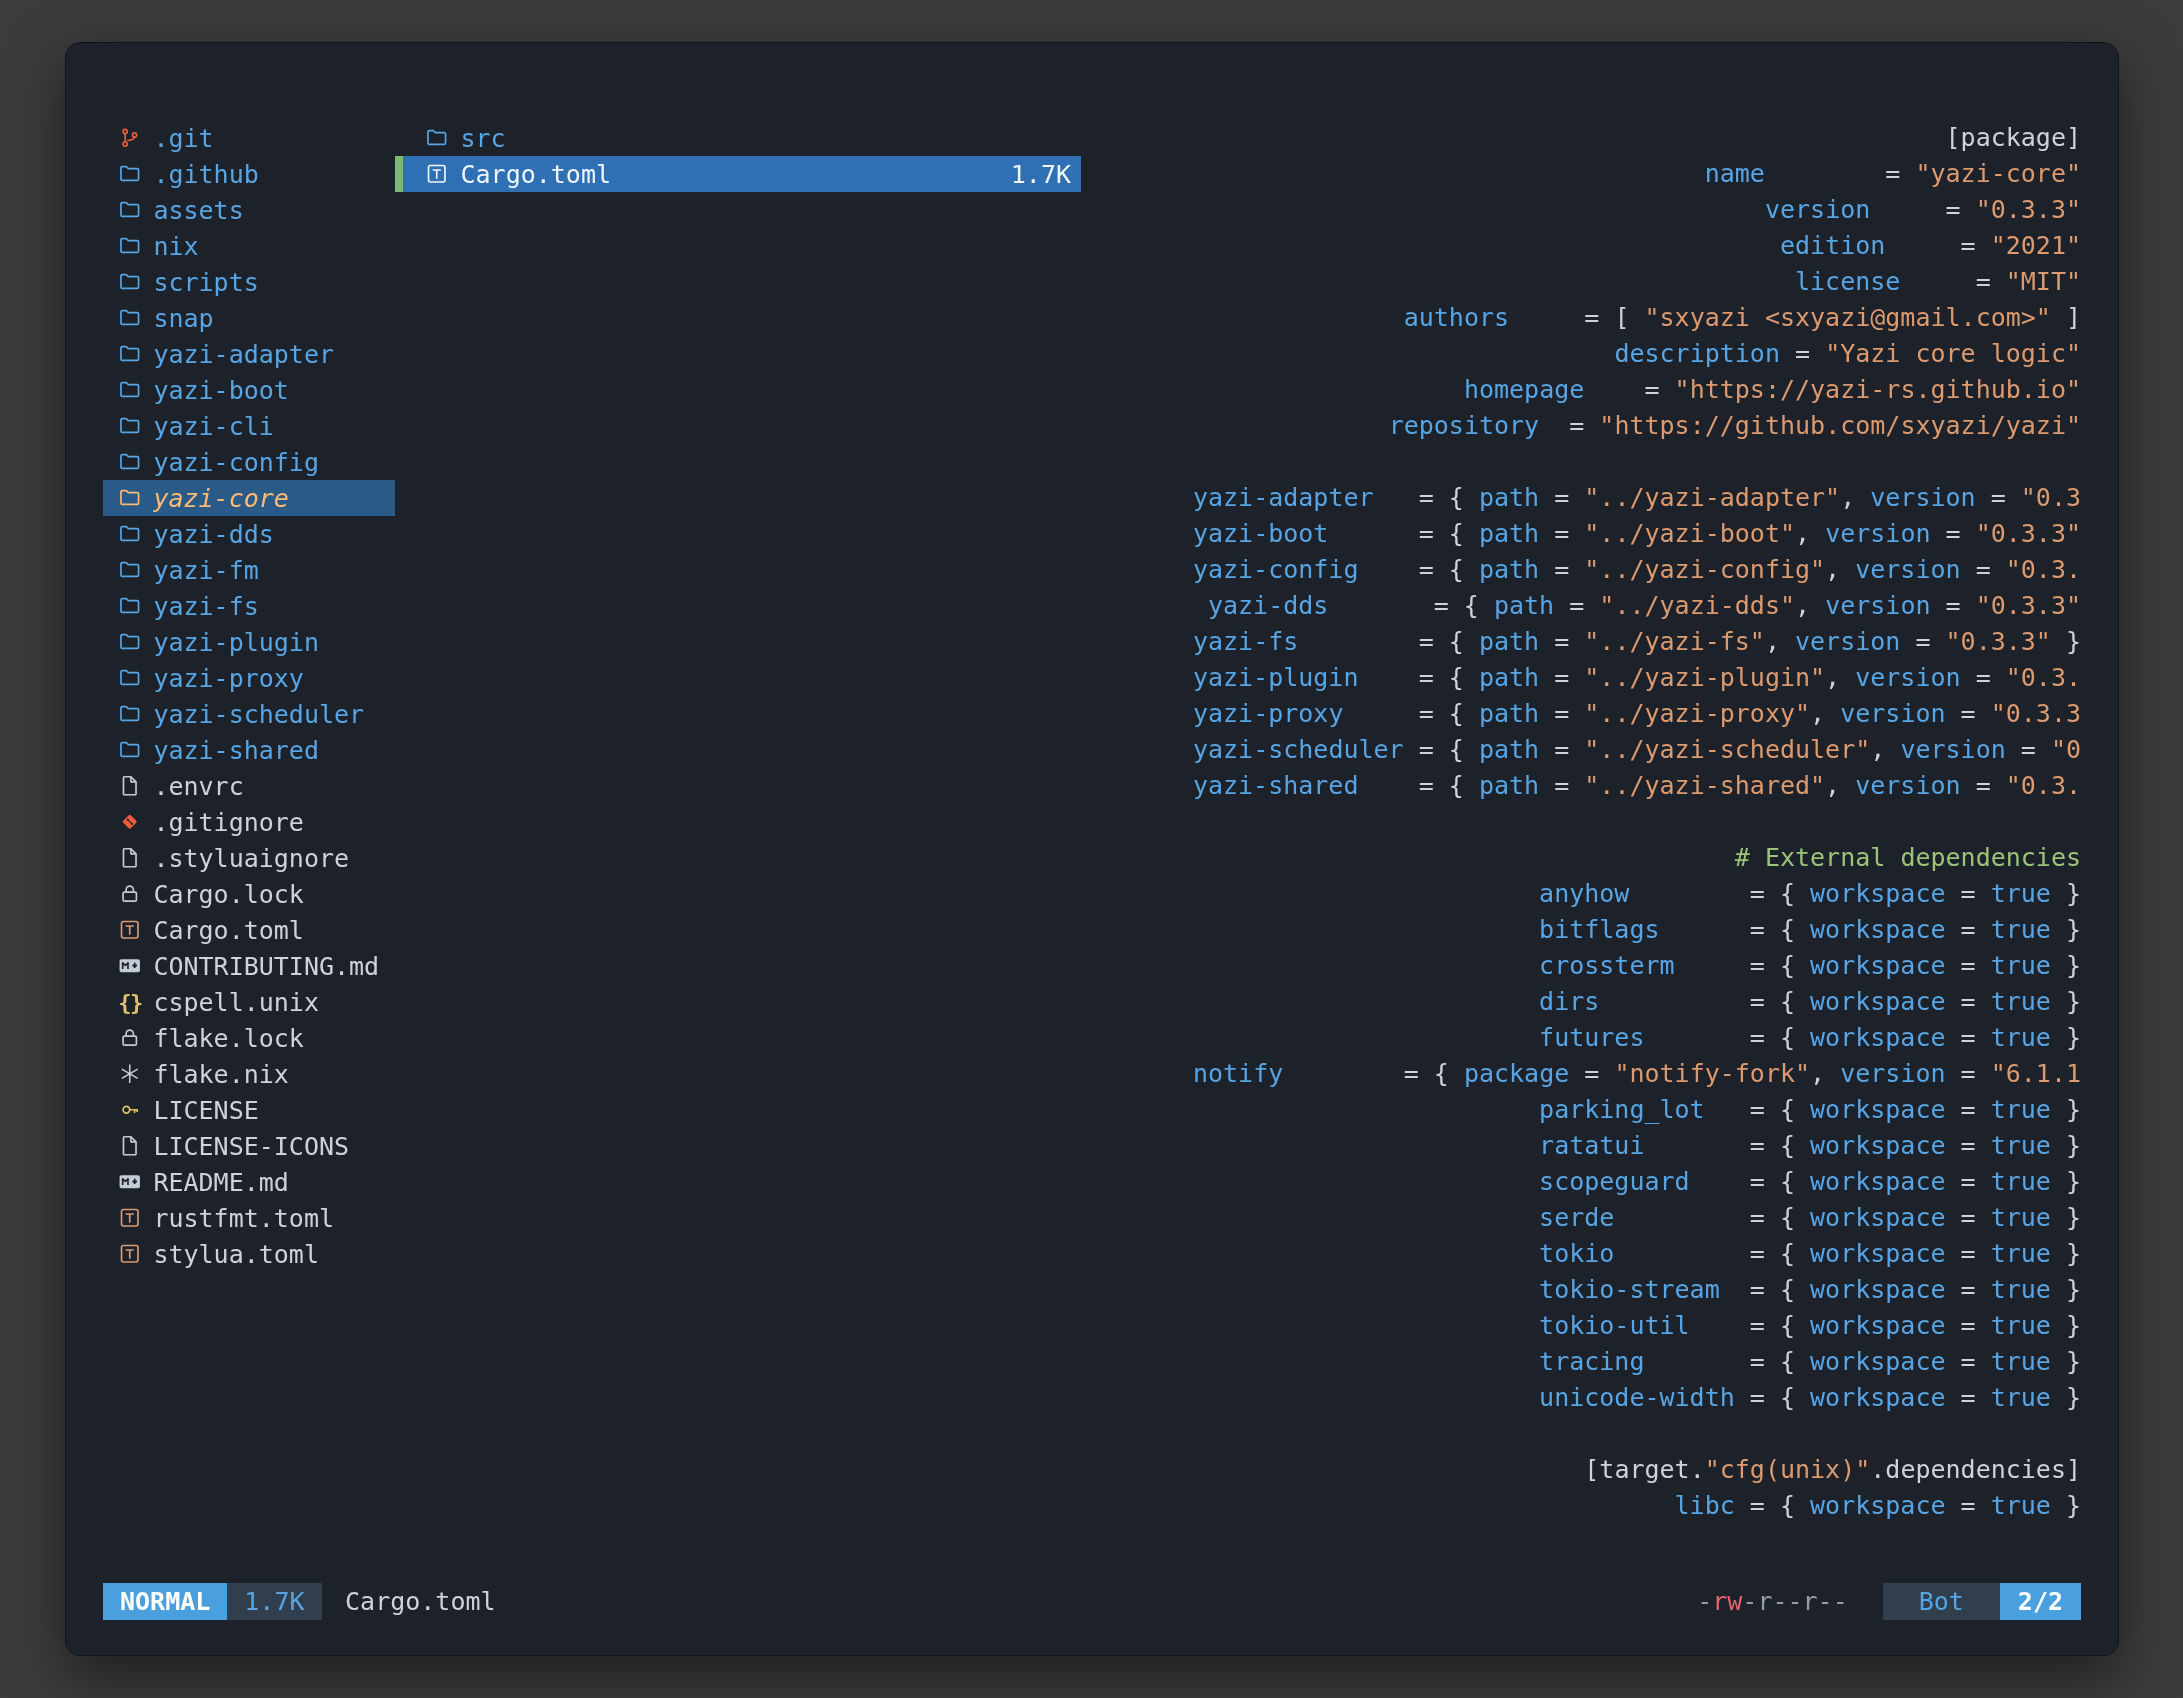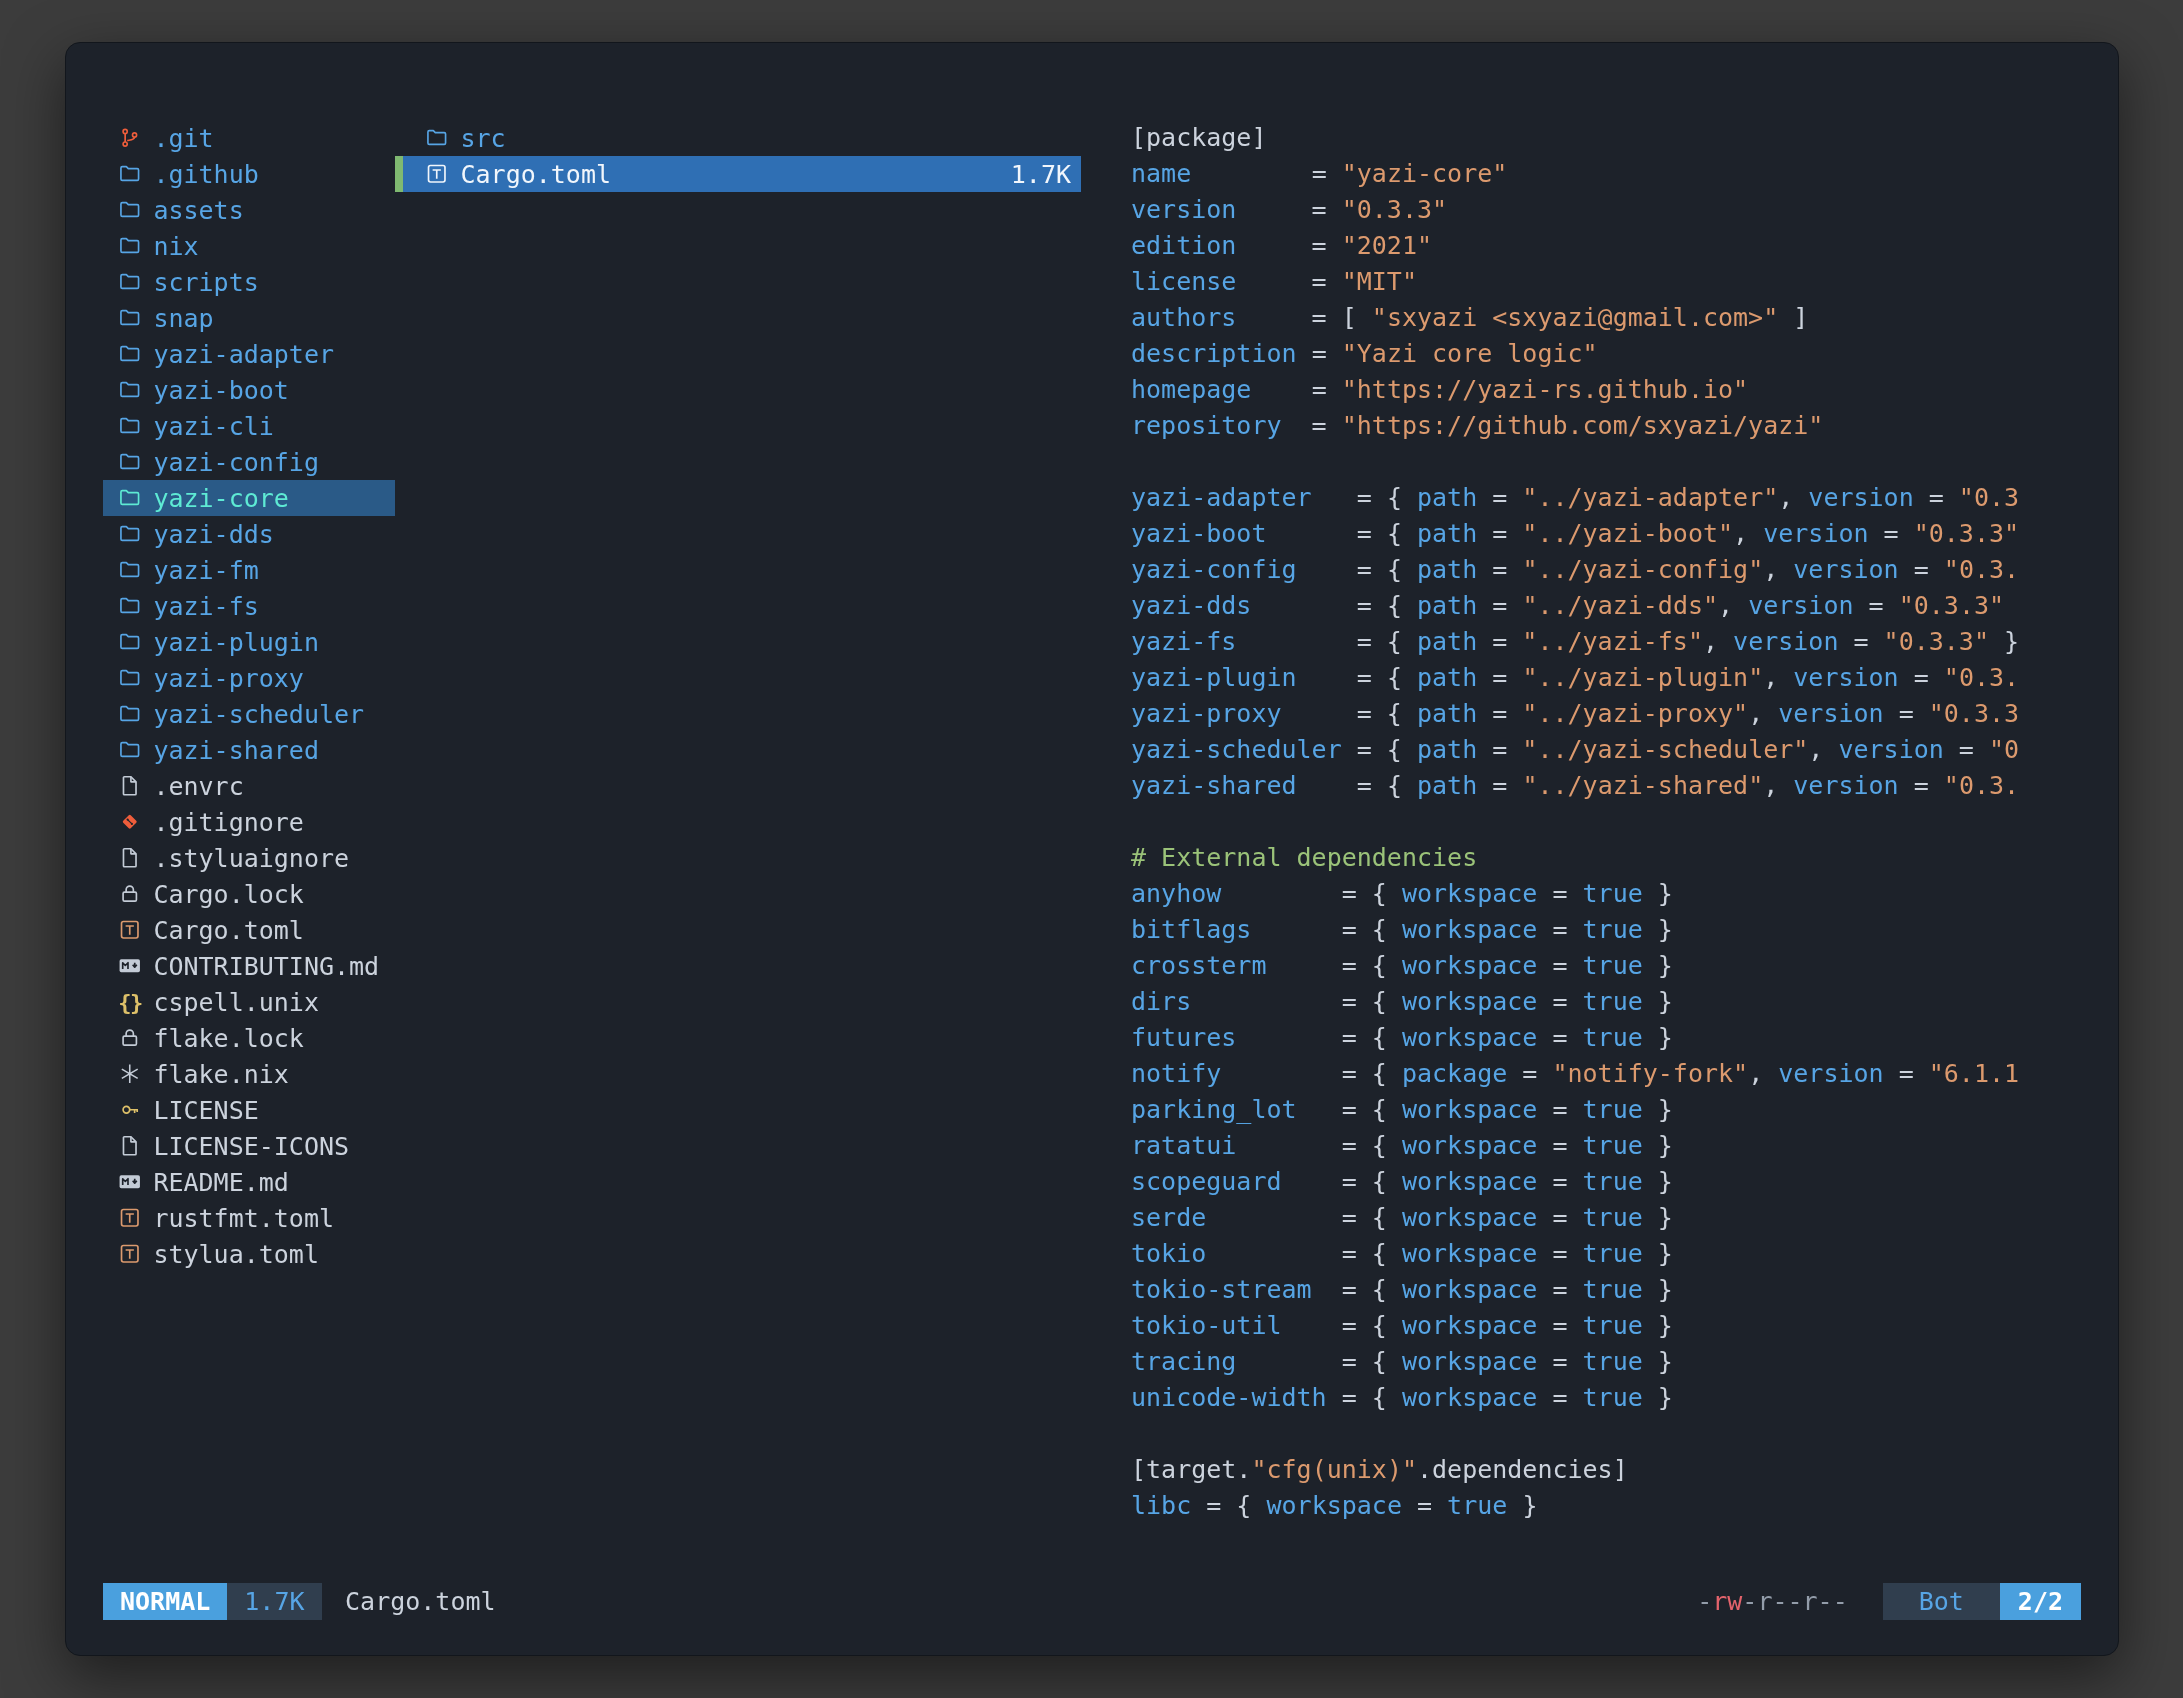--- a/index.html
+++ b/index.html
@@ -14,21 +14,21 @@
   .window {
     position:absolute; left:65px; top:42px; width:2054px; height:1614px;
     background: var(--bg, #1d222a);
     border-radius:15px;
     border:0.8px solid #12161c;
     box-shadow: 0 20px 59px rgba(0,0,0,.5);
     padding:77px 37px 35px 37px;
     display:flex; flex-direction:column; overflow:hidden;
   }
   .content { flex:1; min-height:0; display:flex; align-items:flex-start; overflow:hidden; }
-  .panel { overflow:hidden; }
+  .panel { overflow:hidden;text-align:right; }
   .panel-parent  { width:292px; flex:none; }
   .panel-current { width:686px; flex:none; }
   .panel-preview { flex:1; margin-left:50px; min-width:0; }
 
   .row {
     height:36px; display:flex; align-items:center;
     font-size:25px; color:var(--fg); white-space:pre; position:relative;
     padding:0 10px 0 13.4px; cursor:default;
   }
   .panel-current .row { padding-left:28.5px; }
@@ -40,21 +40,21 @@
 
   .ic-folder { color:var(--blue); }
   .ic-gitfolder { color:var(--git-orange); }
   .ic-git { color:var(--git-orange); }
   .ic-file, .ic-lock, .ic-nix, .ic-markdown { color:var(--filegray); }
   .ic-toml { color:var(--orange); }
   .ic-license { color:var(--yellow); }
   .ic-json { color:var(--yellow); font-size:22px; font-weight:bold; letter-spacing:-1.7px; }
 
   .row.sel-parent { background:var(--sel-parent-bg); }
-  .row.sel-parent .label, .row.sel-parent .icon { color:#5eead4; }
+  .row.sel-parent .label, .row.sel-parent .icon { color:#fdba74;font-style:italic; }
   .row.sel-current { background:var(--sel-current-bg); }
   .row.sel-current .label, .row.sel-current .icon, .row.sel-current .size { color:#f1f6fc; }
   .row .marker { position:absolute; left:0; top:0; bottom:0; width:7.6px; background:var(--marker-green); }
 
   .pline { font-size:25px; line-height:36px; height:36px; white-space:pre; color:var(--fg); overflow:hidden; }
   .sg-key  { color:var(--blue); }
   .sg-bool { color:var(--blue); }
   .sg-str  { color:var(--orange); }
   .sg-cmt  { color:var(--green); }
   .sg-pun  { color:var(--fg); }

